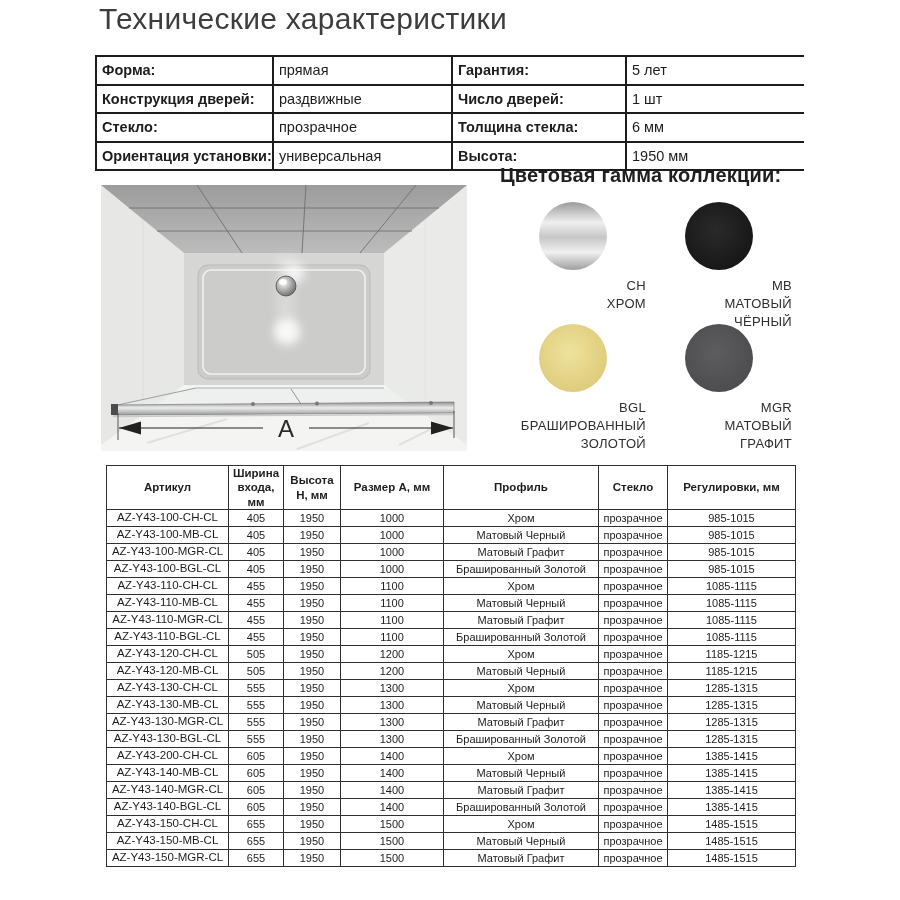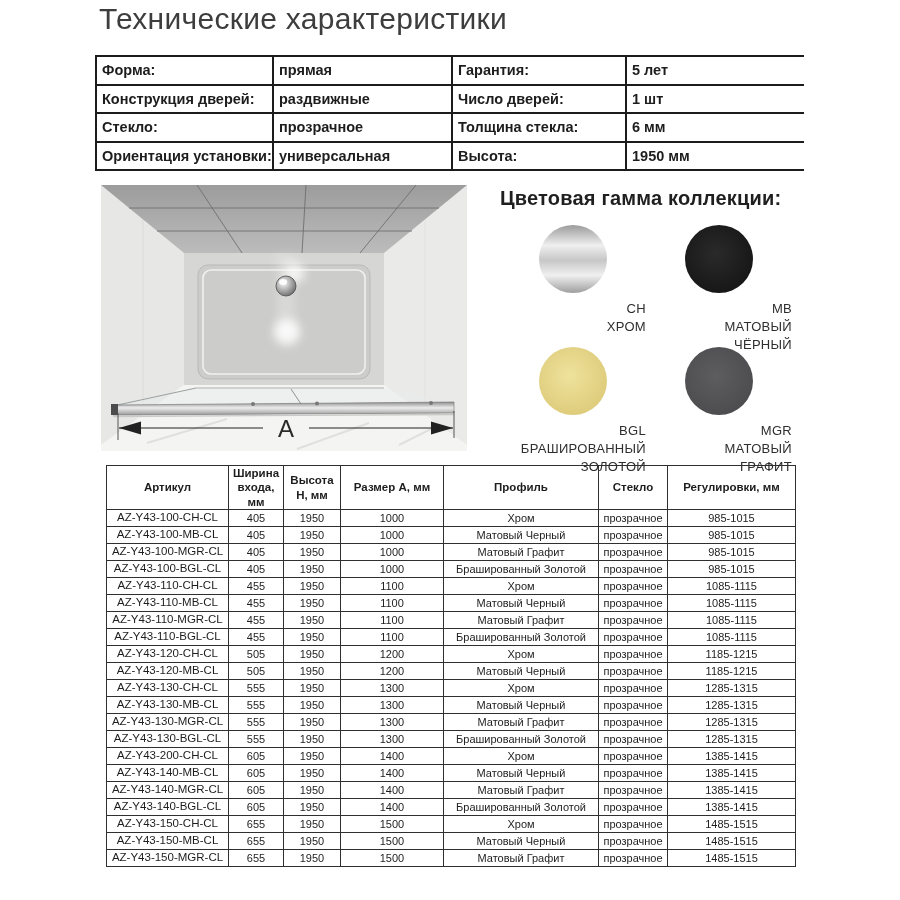--- a/index.html
+++ b/index.html
@@ -7,27 +7,27 @@
   #page{position:relative;width:804px;height:900px;background:#fff;overflow:hidden;}
 
   
   #title{position:absolute;left:99px;top:2px;font-size:30px;font-weight:400;color:#3d3d3d;letter-spacing:.3px;}
 
   
   #specwrap{position:absolute;left:95px;top:55px;}
   table.spec{border-collapse:collapse;table-layout:fixed;width:710px;}
   table.spec td{border:2px solid #1c1c1c;height:24.5px;font-size:14.5px;padding:1px 5px;vertical-align:middle;white-space:nowrap;overflow:hidden;}
   table.spec td.sl{font-weight:700;}
-  table.spec td.sv{font-weight:700;border-radius:10px;}
+  table.spec td.sv{font-weight:400;border-radius:10px;}
 
   
   #productimg{position:absolute;left:101px;top:185px;width:366px;height:266px;}
 
   
-  #colors{position:absolute;left:500px;top:187px;width:300px;}
+  #colors{position:absolute;left:500px;top:164px;width:300px;}
   #colors .ctitle{font-size:20px;font-weight:700;color:#1f1f1f;letter-spacing:.2px;}
   #swatch-grid{display:grid;grid-template-columns:146px 146px;margin-top:15px;}
   .swatch{height:122px;text-align:right;}
   .circle{width:68px;height:68px;border-radius:50%;margin:0 auto;}
   .swlabel{margin-top:7px;font-size:13px;line-height:18px;color:#2e2e2e;letter-spacing:.3px;}
 
   
   #sizewrap{position:absolute;left:106px;top:465px;}
   table.size{border-collapse:collapse;table-layout:fixed;width:689px;}
   table.size th{border:1px solid #2f2f2f;height:39px;font-size:11.5px;font-weight:700;line-height:1.25;padding:0 2px;}

